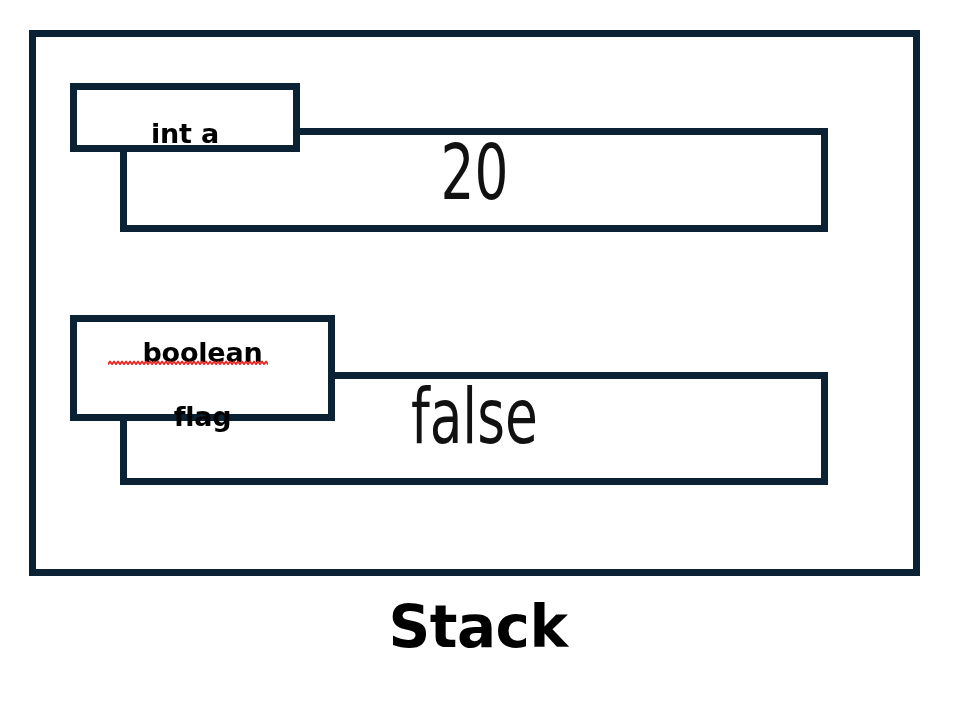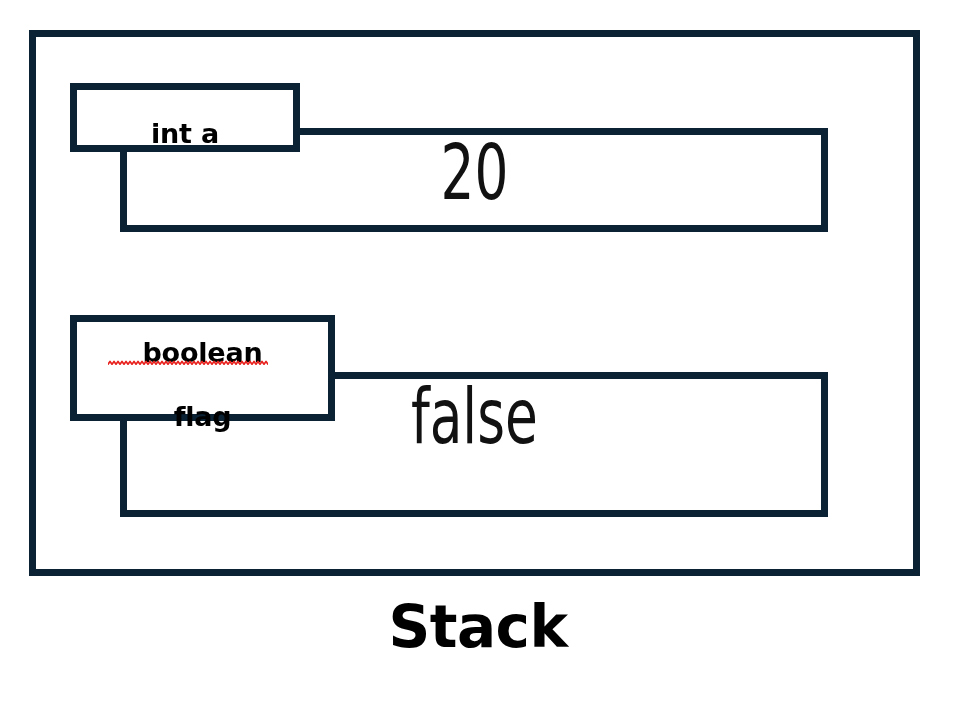--- a/index.html
+++ b/index.html
@@ -110,21 +110,21 @@
   <div class="stack-frame"></div>
 
   <div class="var-value-box" style="left:120px; top:128px; width:708px; height:104px;">
     <span class="var-value-text">20</span>
   </div>
 
   <div class="var-label-box" style="left:70px; top:83px; width:230px; height:69px;">
     <span class="var-label-text">int a</span>
   </div>
 
-  <div class="var-value-box" style="left:120px; top:372px; width:708px; height:145px;">
+  <div class="var-value-box" style="left:120px; top:372px; width:708px; height:113px;">
     <span class="var-value-text">false</span>
   </div>
 
   <div class="var-label-box" style="left:70px; top:315px; width:265px; height:106px;">
     <span class="var-label-text">boolean</span>
     <span class="var-label-text">flag</span>
   </div>
 
   <div class="squiggle-underline" style="left:108px; top:360px; width:160px;">
     <svg viewBox="0 0 160 6" preserveAspectRatio="none" xmlns="http://www.w3.org/2000/svg">

